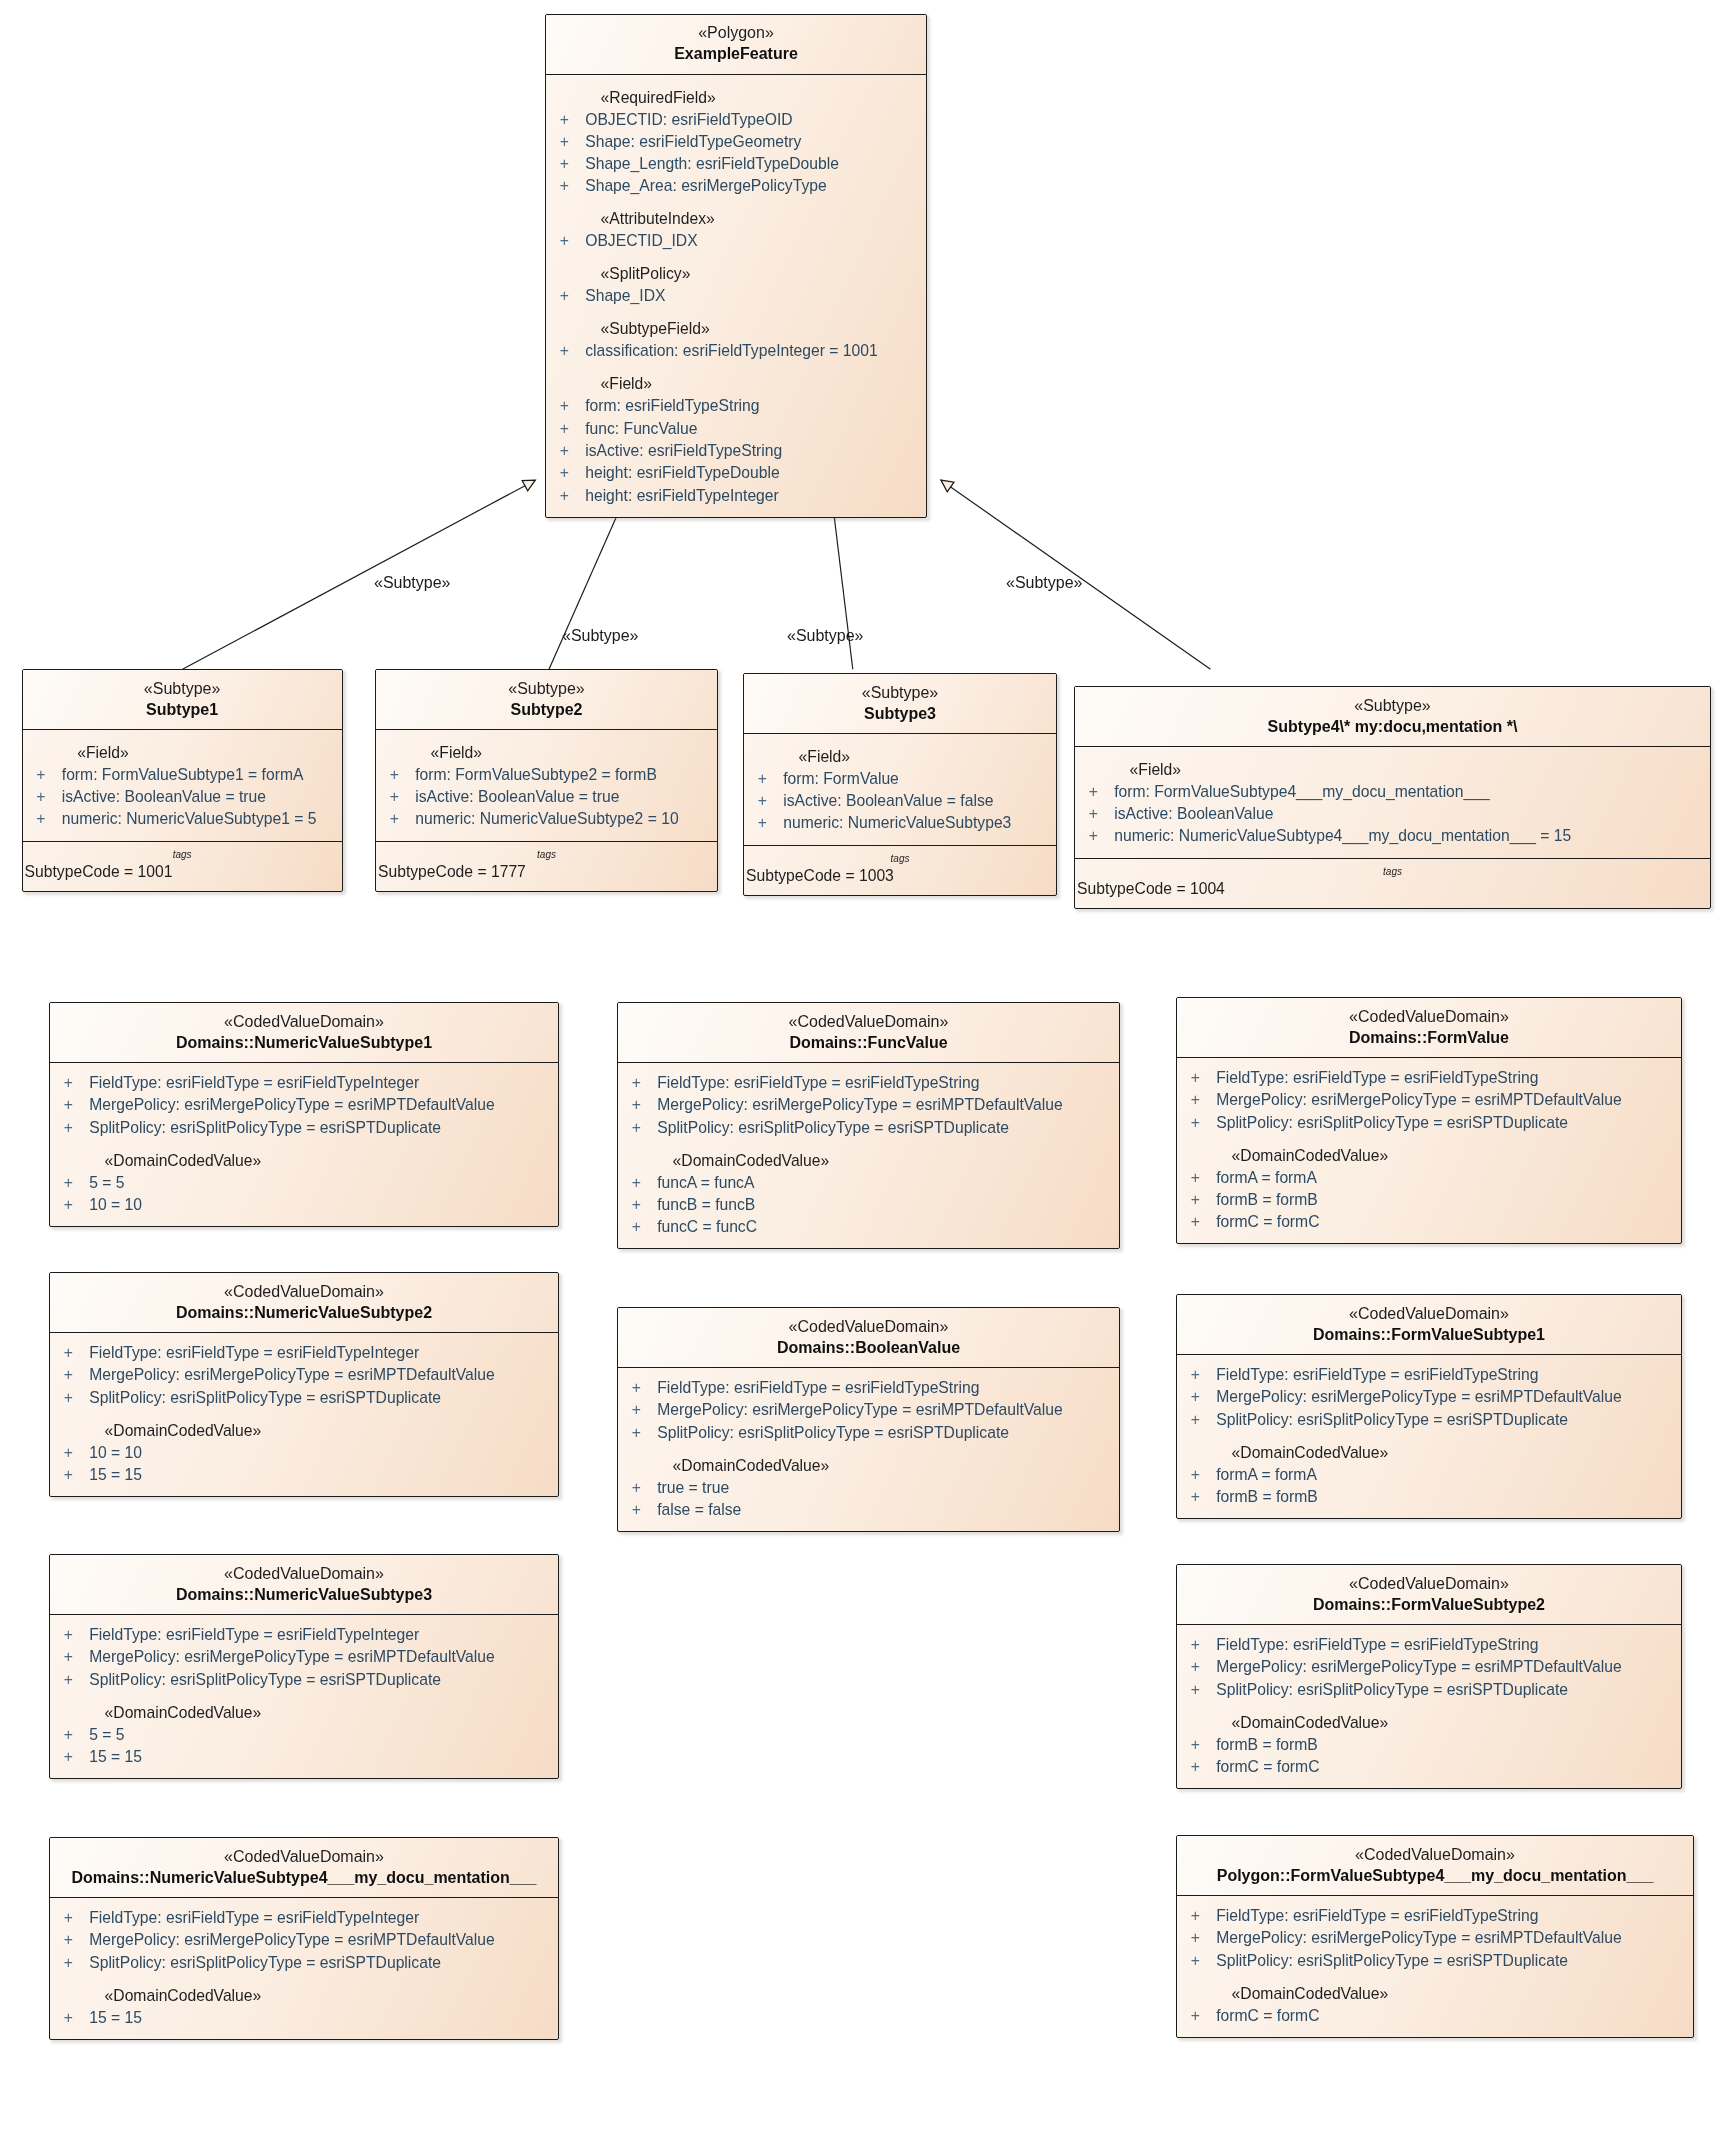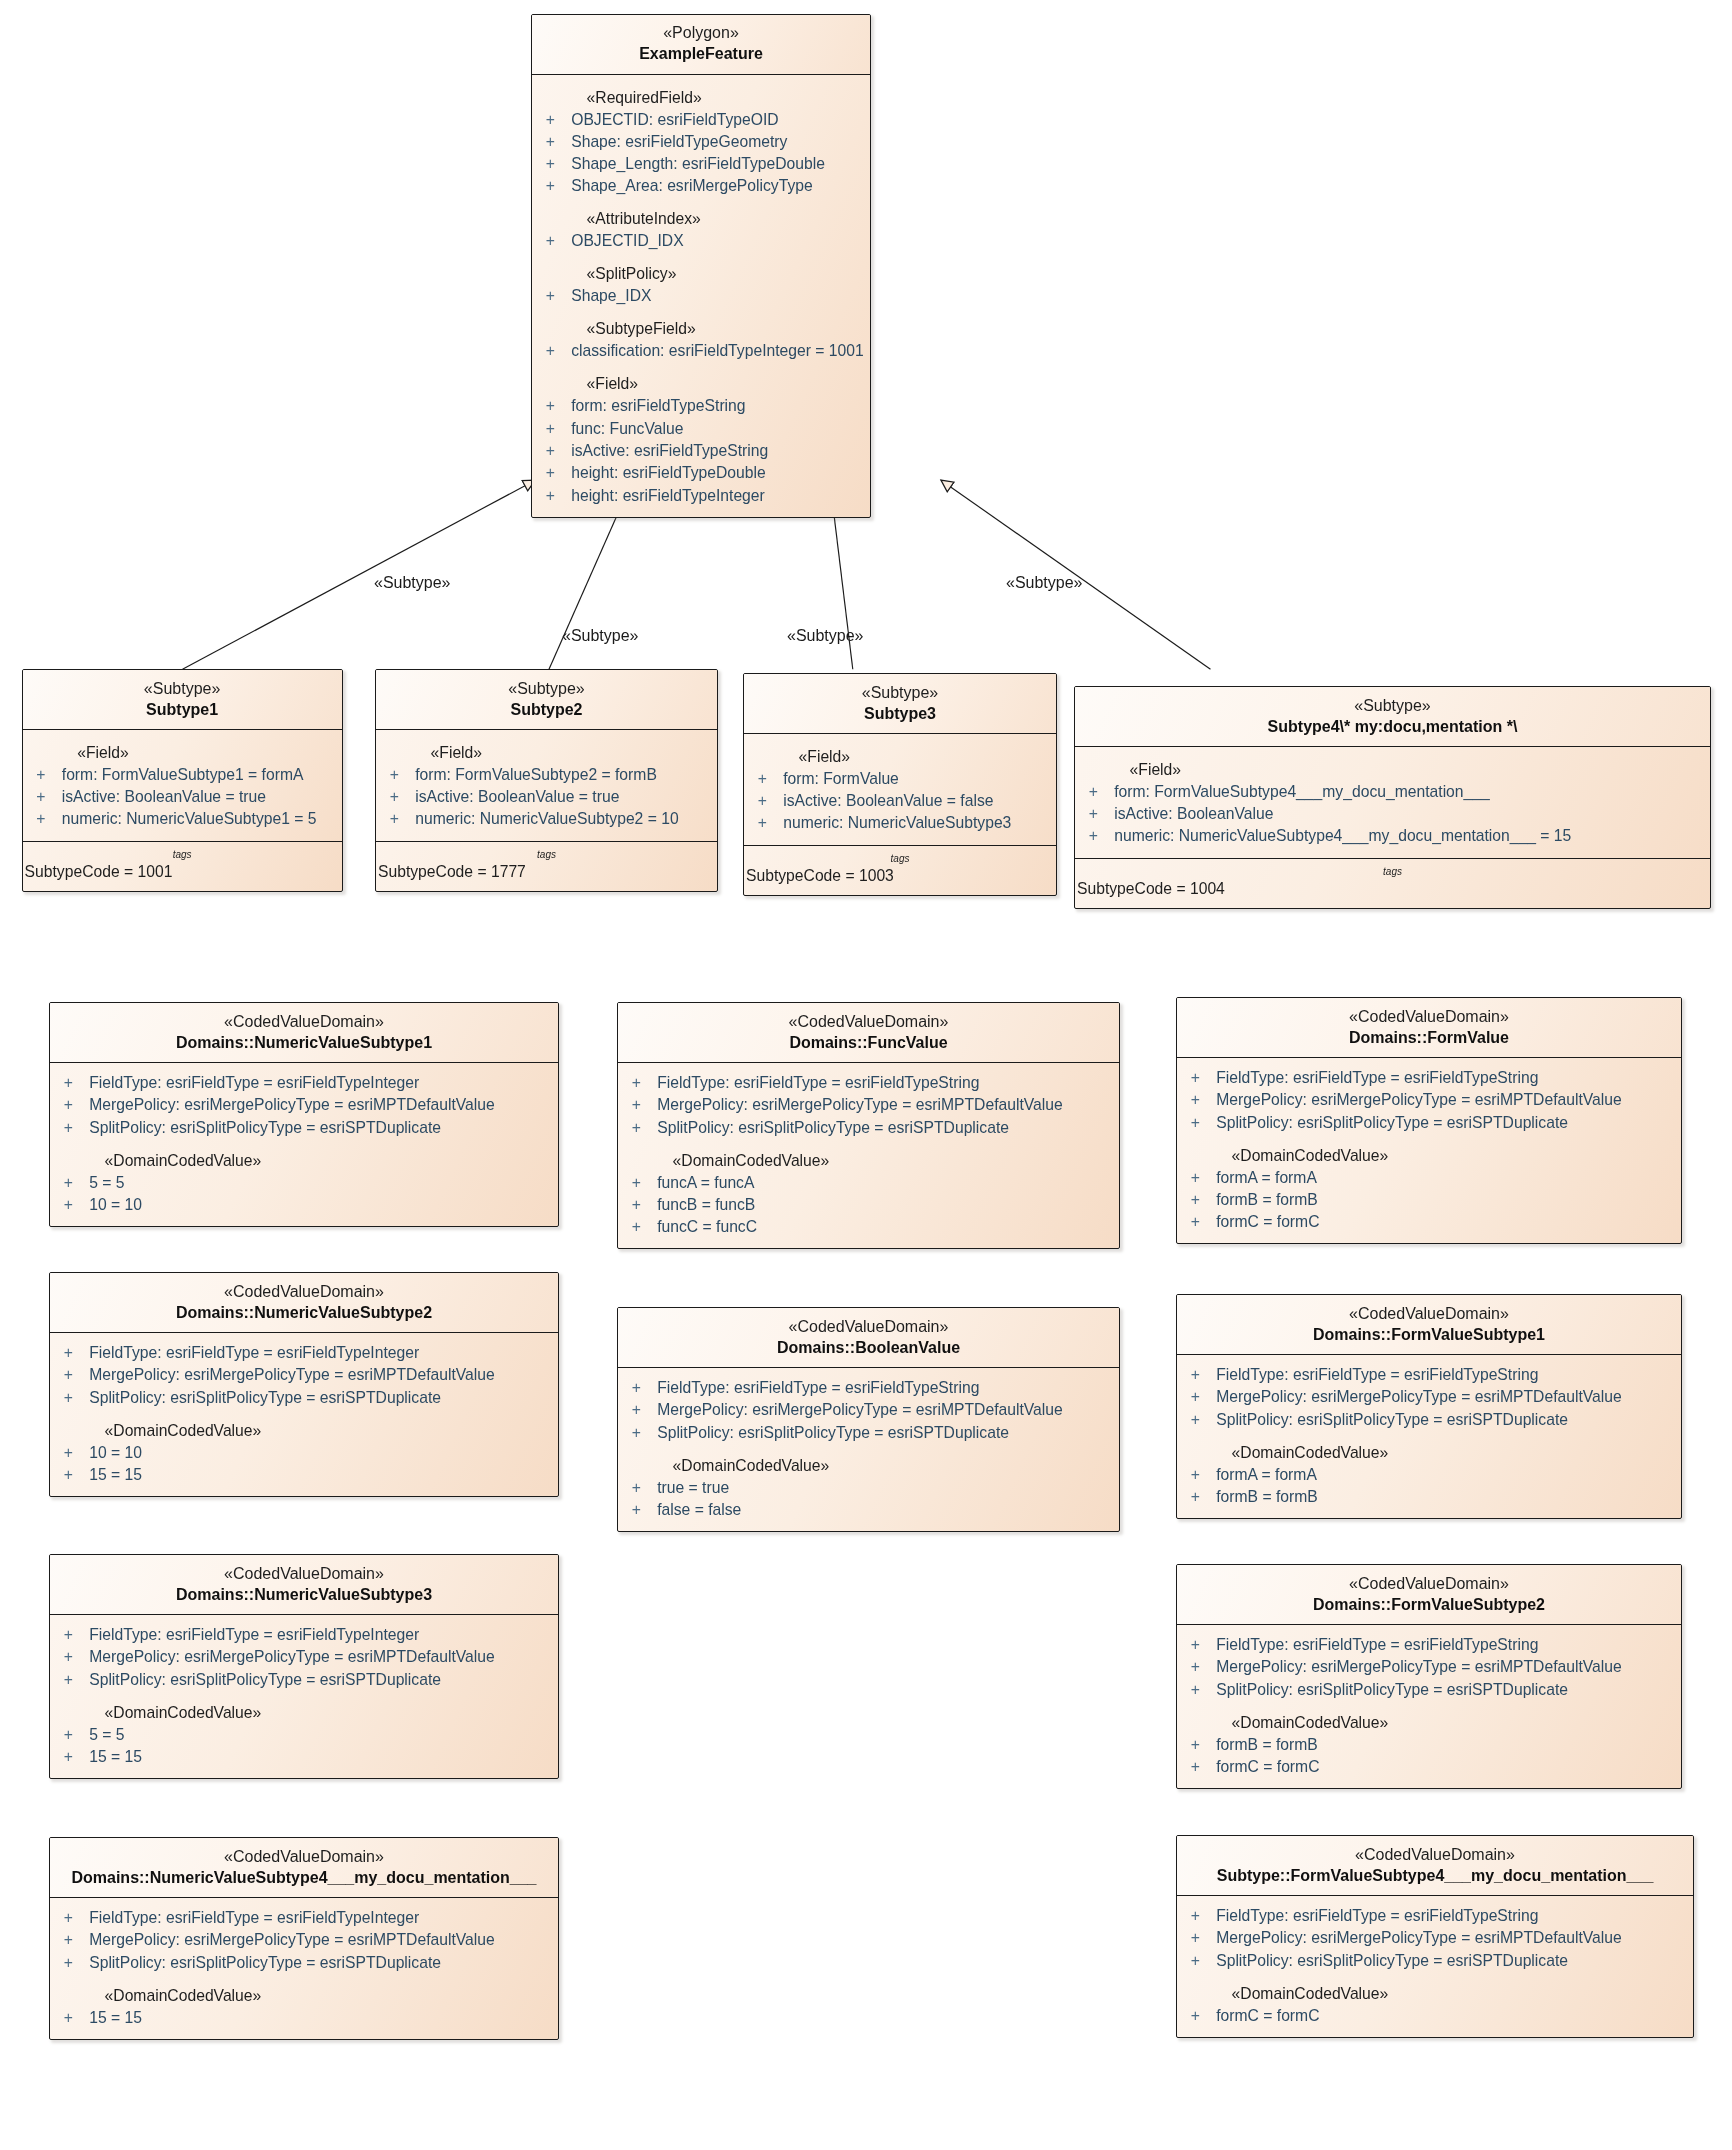--- a/index.html
+++ b/index.html
@@ -112,21 +112,21 @@
 
     <path d="M186,683 L546,490" fill="none" stroke="#1b1b1b" stroke-width="1.2" marker-end="url(#tri)"></path>
 
     <path d="M560,683 L640,502" fill="none" stroke="#1b1b1b" stroke-width="1.2" marker-end="url(#tri)"></path>
 
     <path d="M870,683 L848,502" fill="none" stroke="#1b1b1b" stroke-width="1.2" marker-end="url(#tri)"></path>
 
     <path d="M1235,683 L960,490" fill="none" stroke="#1b1b1b" stroke-width="1.2" marker-end="url(#tri)"></path>
   </svg>
 
-  <div class="uml" id="root-class" style="left:531px; top:13.7px; width:340px;">
+  <div class="uml" id="root-class" style="left:545px; top:13.7px; width:382px;">
     <div class="hdr">
       <div class="stereo">«Polygon»</div>
       <div class="name">ExampleFeature</div>
     </div>
     <div class="compartment" id="root-body">
         <div class="grp">«RequiredField»</div>
         <div class="attr">
           <span class="vis">+</span>
           <span class="txt">OBJECTID: esriFieldTypeOID</span>
         </div>
@@ -604,21 +604,21 @@
             <span class="vis">+</span>
             <span class="txt">formC = formC</span>
           </div>
         </div>
     </div>
   </div>
 
   <div class="uml domainbox" style="left:1176px; top:1835px; width:518px;">
     <div class="hdr">
       <div class="stereo">«CodedValueDomain»</div>
-      <div class="name">Subtype::FormValueSubtype4___my_docu_mentation___</div>
+      <div class="name">Polygon::FormValueSubtype4___my_docu_mentation___</div>
     </div>
     <div class="compartment">
       <div class="attrlist">
           <div class="attr">
             <span class="vis">+</span>
             <span class="txt">FieldType: esriFieldType = esriFieldTypeString</span>
           </div>
           <div class="attr">
             <span class="vis">+</span>
             <span class="txt">MergePolicy: esriMergePolicyType = esriMPTDefaultValue</span>

